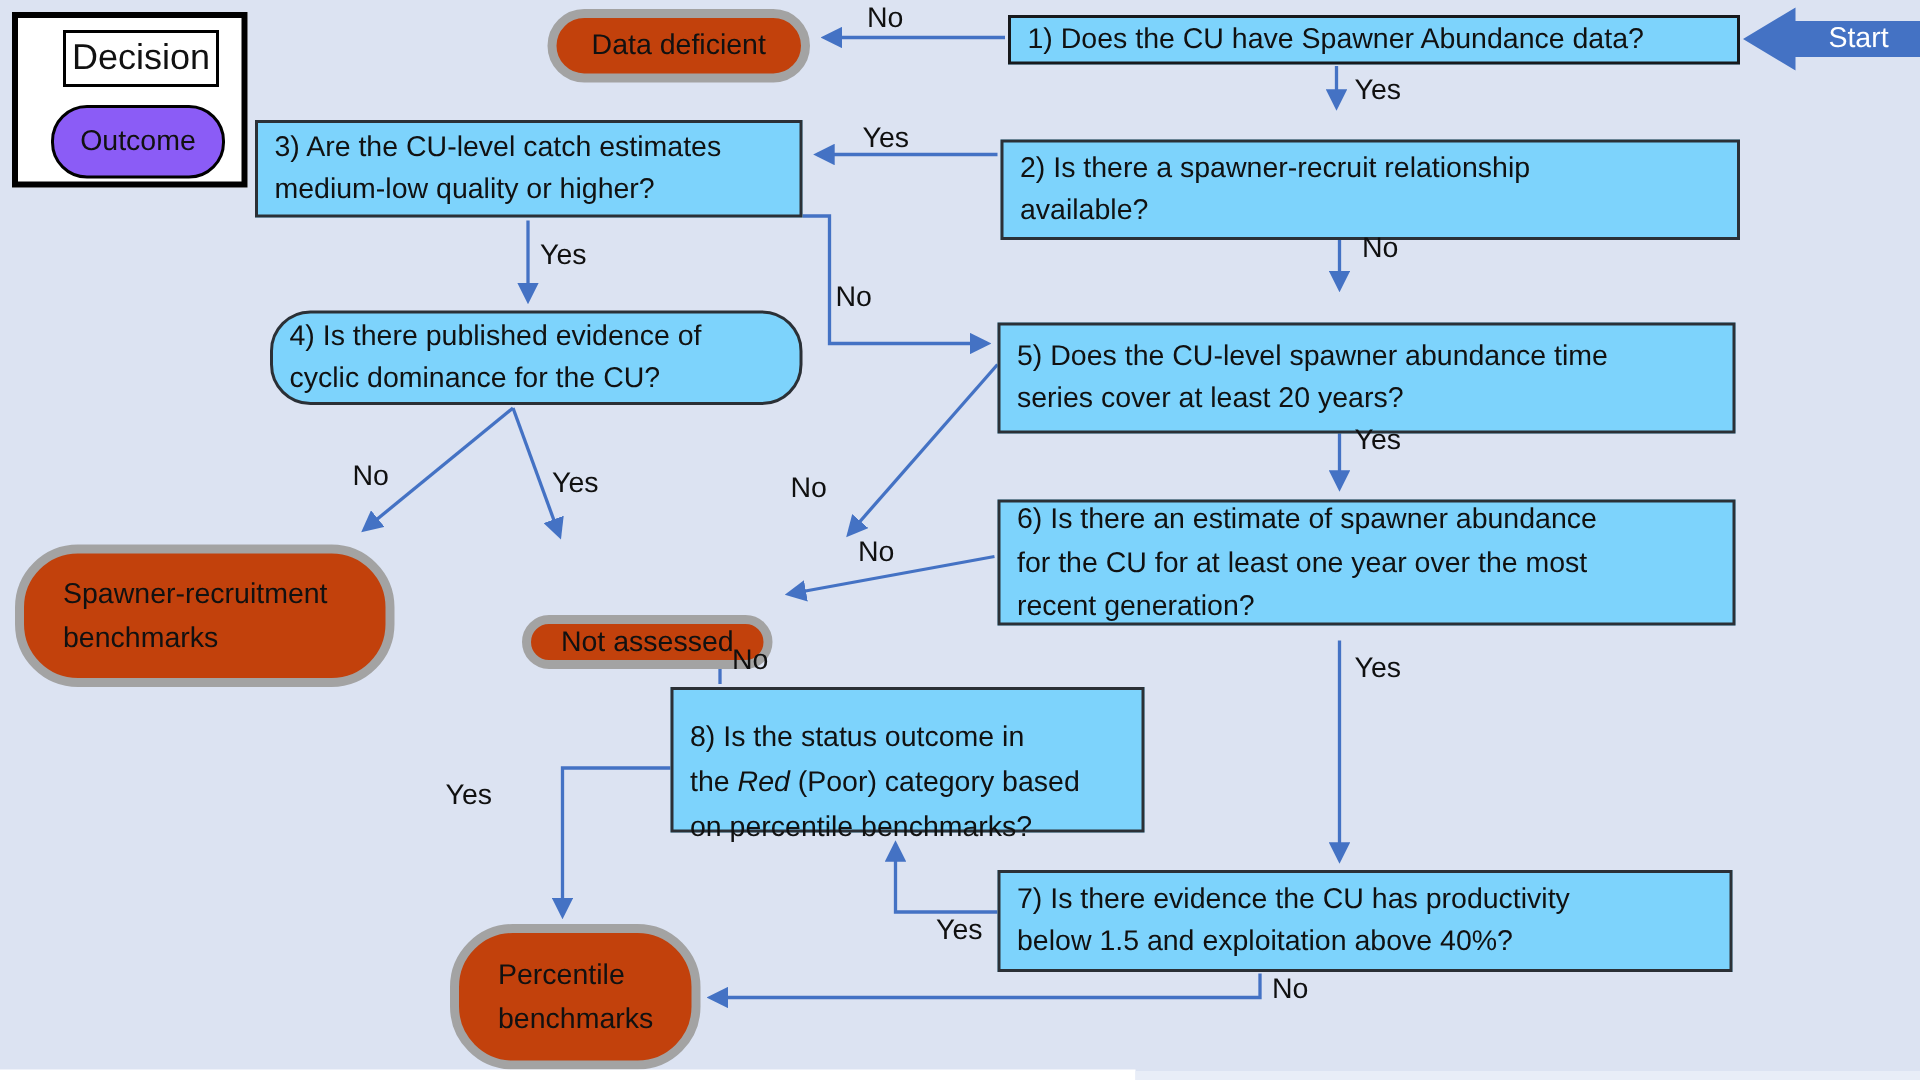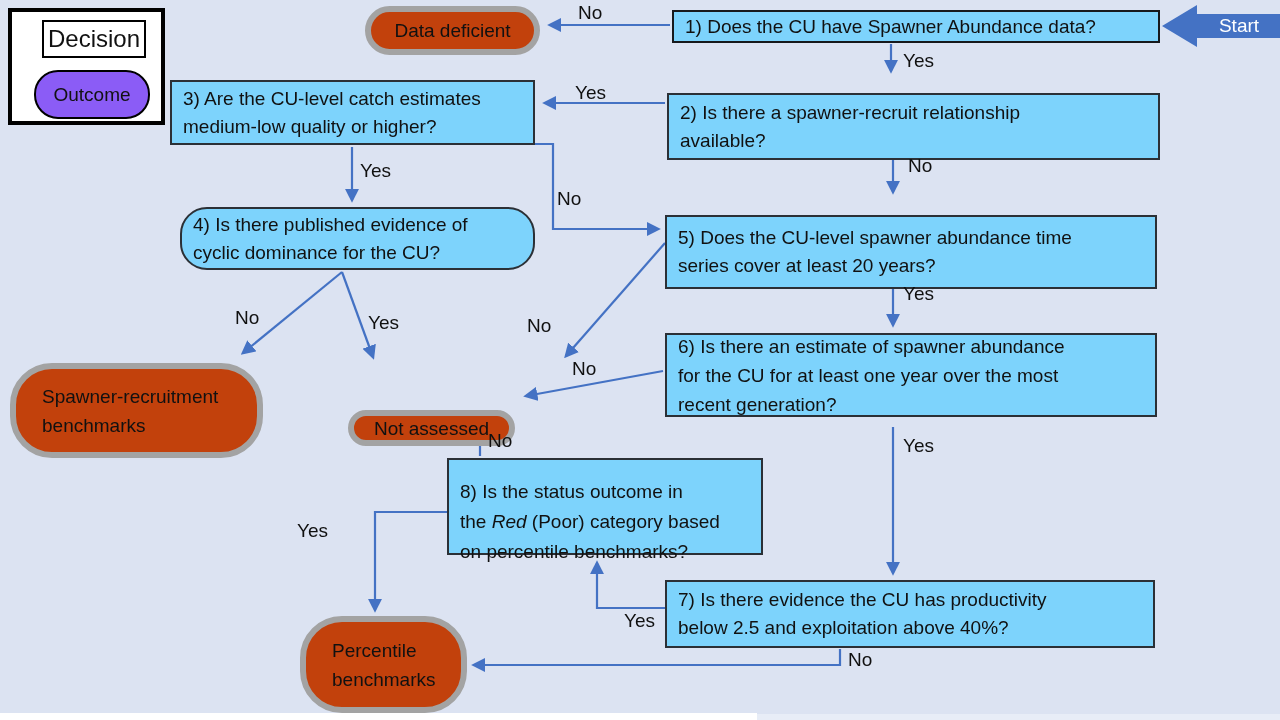--- a/index.html
+++ b/index.html
@@ -91,21 +91,21 @@
 <div class="dbox" style="left:170px;top:80px;width:365px;height:65px;">3) Are the CU-level catch estimates
 medium-low quality or higher?</div>
 <div class="dbox" style="left:180px;top:207px;width:355px;height:63px;border-radius:27px;">4) Is there published evidence of
 cyclic dominance for the CU?</div>
 <div class="dbox" style="left:665px;top:215px;width:492px;height:74px;">5) Does the CU-level spawner abundance time
 series cover at least 20 years?</div>
 <div class="dbox" style="left:665px;top:333px;width:492px;height:84px;line-height:29px;">6) Is there an estimate of spawner abundance
 for the CU for at least one year over the most
 recent generation?</div>
 <div class="dbox" style="left:665px;top:580px;width:490px;height:68px;">7) Is there evidence the CU has productivity
-below 2.5 and exploitation above 40%?</div>
+below 1.5 and exploitation above 40%?</div>
 <div class="dbox" style="left:447px;top:458px;width:316px;height:97px;line-height:30px;"><span>
   <span>8) Is the status outcome in
 the </span><i>Red</i><span> (Poor) category based
 on percentile benchmarks?</span>
 </span></div>
 
 <div class="oval center" style="left:365px;top:6px;width:175px;height:49px;border-radius:25px;">Data deficient</div>
 <div class="oval padl" style="left:10px;top:363px;width:253px;height:95px;border-radius:42px;">Spawner-recruitment
 benchmarks</div>
 <div class="oval center" style="left:348px;top:370px;width:167px;height:36px;border-radius:26px;margin-top:40px;">Not assessed</div>

